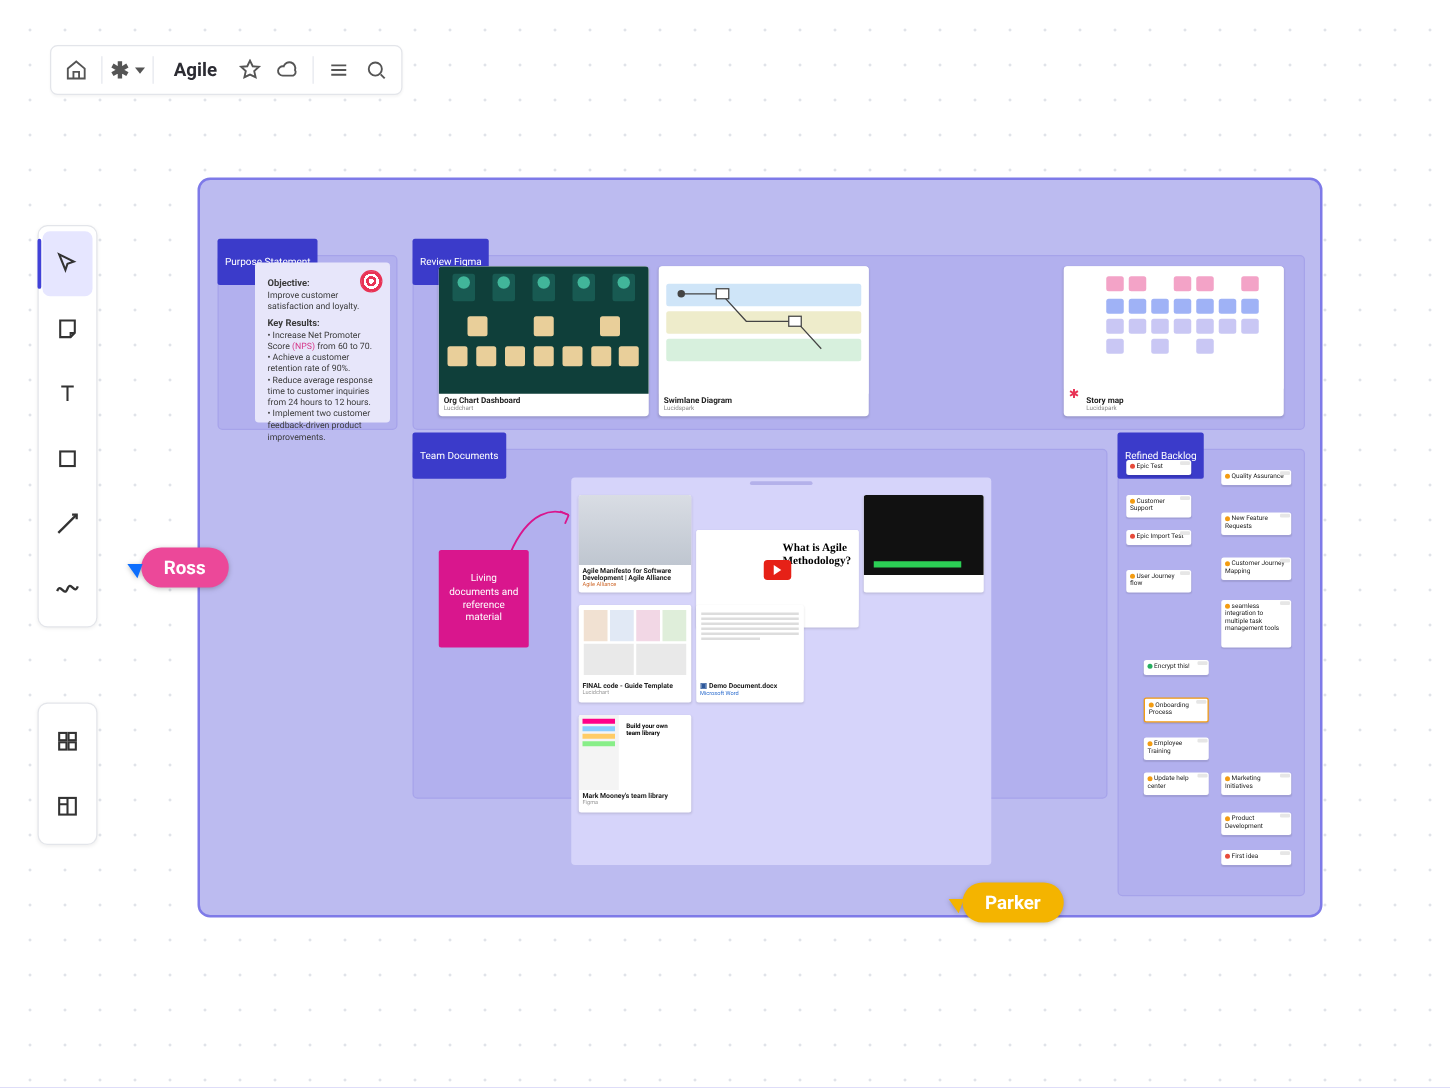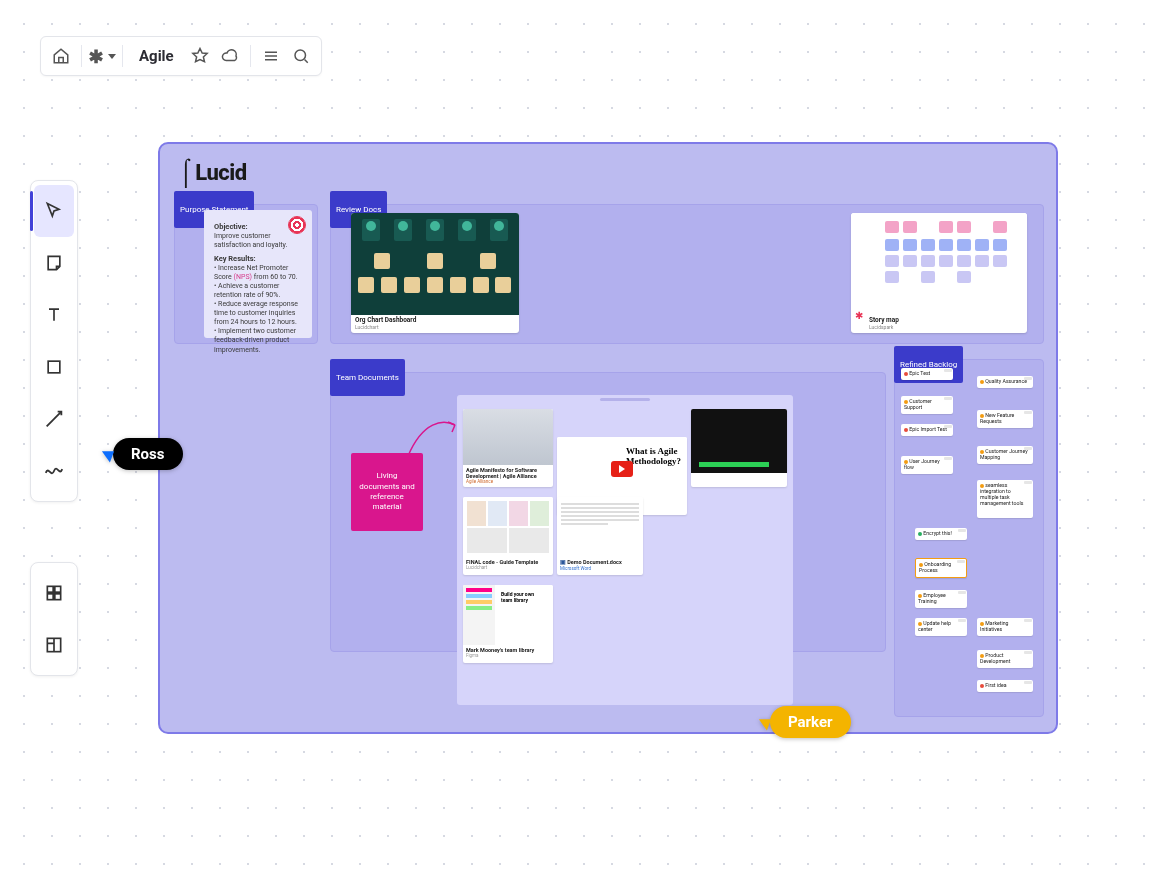--- a/index.html
+++ b/index.html
@@ -48,21 +48,21 @@
     background:#bcbbf0; border:2px solid #7e7ae8; border-radius:10px; padding:10px 10px 14px 10px;}
   .brand { font-weight:800; font-size:22px; color:#1a1a1a; letter-spacing:-.5px; margin:2px 0 6px 8px;}
   .brand .l { font-size:26px; margin-right:2px;}
 
   .section { position:absolute; background:#b2b0ee; border:1px solid #a6a3ea; border-radius:4px;}
   .tag { position:absolute; top:-14px; left:-1px; background:#3b3bca; color:#fff;
     font-size:8px; font-weight:400; padding:14px 6px; border-radius:2px;}
   .sec-purpose { left:14px; top:60px; width:144px; height:140px; }
   .sec-review  { left:170px; top:60px; width:714px; height:140px; }
   .sec-checkin { left:14px; top:215px; width:144px; height:80px; }
-  .sec-team    { left:170px; top:228px; width:556px; height:280px; }
+  .sec-team    { left:170px; top:215px; width:556px; height:280px; }
   .sec-backlog { left:734px; top:215px; width:150px; height:358px; }
 
   .purpose-card { position:absolute; inset:5px; background:#e7e6fa; border-radius:3px; padding:8px 10px; font-size:7px; color:#3a3a3a; line-height:1.3;margin-left:24px; }
   .purpose-card .target { position:absolute; top:6px; right:6px; width:18px; height:18px; border-radius:50%; background:radial-gradient(circle,#fff 0 18%,#e83355 18% 36%,#fff 36% 54%,#e83355 54% 72%,#fff 72% 100%); border:1px solid #e83355;}
   .kh { font-weight:700; font-size:7.5px; margin-top:4px; }
   .nps { color:#d63a8a; }
 
   .thumb { position:absolute; background:#fff; border-radius:3px; box-shadow:0 1px 2px rgba(0,0,0,.15); overflow:hidden; }
   .thumb .cap { position:absolute; left:4px; bottom:3px; font-size:6.5px; font-weight:700; color:#222; line-height:1.1; }
   .thumb .cap .sub2 { display:block; font-weight:400; font-size:5px; color:#888;}
@@ -91,21 +91,21 @@
   .bl { position:absolute; width:52px; background:#fff; border-radius:2px; font-size:5.2px; padding:3px 3px 3px 3px; box-shadow:0 1px 1px rgba(0,0,0,.1); line-height:1.15; color:#222;}
   .bl .corner { position:absolute; top:1px; right:1px; width:8px; height:3px; background:#e6e6e6; border-radius:1px;}
   .bl .dot { display:inline-block; width:4px;height:4px;border-radius:50%; vertical-align:middle;}
   .blw{width:56px;}
   .dot-o{background:#f39c12;} .dot-r{background:#e74c3c;} .dot-g{background:#27ae60;}
 
   
   .cursor { position:absolute; display:flex; align-items:center; filter:drop-shadow(0 1px 2px rgba(0,0,0,.25));}
   .cursor .tri { width:0;height:0; border-left:10px solid; border-top:7px solid transparent; border-bottom:7px solid transparent; transform:rotate(-35deg);}
   .cursor .pill { color:#fff; font-weight:700; font-size:15px; padding:7px 18px; border-radius:20px; margin-left:-2px;}
-  .ross .tri { border-left-color:#0d6efd;} .ross .pill{ background:#000000;}
+  .ross .tri { border-left-color:#0d6efd;} .ross .pill{ background:#ec4899;}
   .parker .tri { border-left-color:#f4b400;} .parker .pill{ background:#f4b400;}
 
   
   .org-v { position:absolute; inset:0 0 18px 0; background:#0f3f3a; }
   .org-v .row { position:absolute; left:4px; right:4px; display:flex; justify-content:space-around;}
   .org-v .chip { width:18px; height:22px; background:#185a52; border-radius:2px; position:relative;}
   .org-v .chip::before{content:"";position:absolute;top:2px;left:4px;width:10px;height:10px;border-radius:50%;background:#41b69a;}
   .org-v .tan { width:16px; height:16px; background:#e9cf9a; border-radius:2px;}
   .swim-v { position:absolute; inset:0 0 18px 0; background:#fff;}
   .swim-v .lane{ position:absolute; left:6px; right:6px; height:18px; border-radius:2px;}
@@ -208,38 +208,37 @@
   </div>
   <div class="tool">
     <svg width="20" height="20" viewBox="0 0 24 24" fill="none" stroke="#333" stroke-width="2">
         <rect x="4" y="4" width="16" height="16"></rect>
         <path d="M4 10h8v10M12 10V4"></path>
       </svg>
   </div>
 </div>
 
 <div class="board">
-  <div class="brand"><span class="l">⌠</span><span>Lucid</span></div>
 
   <div class="section sec-purpose">
     <div class="tag">Purpose Statement</div>
     <div class="purpose-card">
       <div class="target"></div>
       <div class="kh">Objective:</div>
       <div>Improve customer satisfaction and loyalty.</div>
       <div class="kh">Key Results:</div>
       <div><span>• Increase Net Promoter Score </span><span class="nps">(NPS)</span><span> from 60 to 70.</span></div>
       <div>• Achieve a customer retention rate of 90%.</div>
       <div>• Reduce average response time to customer inquiries from 24 hours to 12 hours.</div>
       <div>• Implement two customer feedback-driven product improvements.</div>
     </div>
   </div>
 
   <div class="section sec-review">
-    <div class="tag">Review Docs</div>
+    <div class="tag">Review Figma</div>
 
     <div class="thumb" style="left:20px;top:8px;width:168px;height:120px;">
       <div class="org-v">
         <div class="row" style="top:6px;">
             <div class="chip"></div>
             <div class="chip"></div>
             <div class="chip"></div>
             <div class="chip"></div>
             <div class="chip"></div>
           </div>
@@ -254,20 +253,34 @@
             <div class="tan"></div>
             <div class="tan"></div>
             <div class="tan"></div>
             <div class="tan"></div>
             <div class="tan"></div>
           </div>
       </div>
       <div class="cap"><span>Org Chart Dashboard</span><span class="sub2">Lucidchart</span></div>
     </div>
 
+    <div class="thumb" style="left:196px;top:8px;width:168px;height:120px;">
+      <div class="swim-v">
+        <div class="lane" style="top:14px;background:#cfe5f8;"></div>
+        <div class="lane" style="top:36px;background:#eeeccb;"></div>
+        <div class="lane" style="top:58px;background:#d7f0dd;"></div>
+        <svg style="position:absolute;inset:0" viewBox="0 0 168 90">
+            <polyline points="18,22 50,22 70,44 110,44 130,66" fill="none" stroke="#444" stroke-width="1"></polyline>
+            <circle cx="18" cy="22" r="3" fill="#444"></circle>
+            <rect x="46" y="18" width="10" height="8" fill="#fff" stroke="#444"></rect>
+            <rect x="104" y="40" width="10" height="8" fill="#fff" stroke="#444"></rect>
+          </svg>
+      </div>
+      <div class="cap"><span>Swimlane Diagram</span><span class="sub2">Lucidspark</span></div>
+    </div>
 
 
     <div class="thumb" style="left:520px;top:8px;width:176px;height:120px;">
       <div class="story-v">
         <div class="sq" style="left:34px;top:8px;background:#f3a3c7;"></div>
           <div class="sq" style="left:52px;top:8px;background:#f3a3c7;"></div>
           <div class="sq" style="left:88px;top:8px;background:#f3a3c7;"></div>
           <div class="sq" style="left:106px;top:8px;background:#f3a3c7;"></div>
           <div class="sq" style="left:142px;top:8px;background:#f3a3c7;"></div>
         <div class="sq" style="left:34px;top:26px;background:#9fb2f6;"></div>

